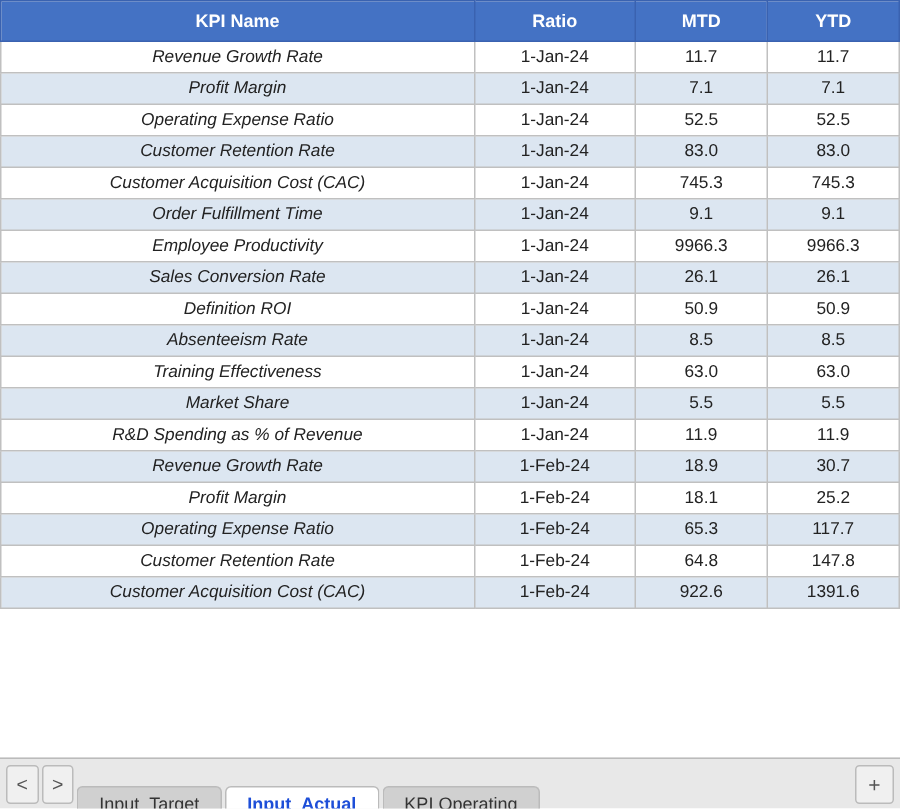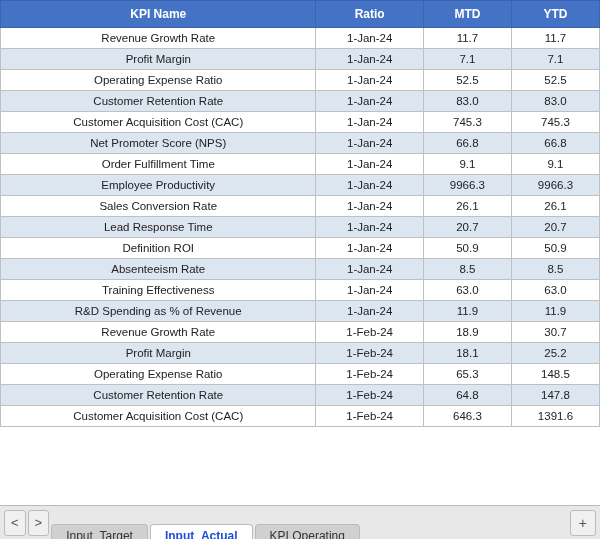--- a/index.html
+++ b/index.html
@@ -45,20 +45,21 @@
     }
     tbody td {
       padding: 4px 8px;
       border: 1px solid #c0c0c0;
       text-align: center;
       font-size: 11.5px;
       color: #222;
     }
     tbody td:first-child {
       text-align: center;
+      font-style: italic;
     }
     .tab-bar {
       display: flex;
       align-items: center;
       background: #e8e8e8;
       border-top: 1px solid #bbb;
       height: 34px;
       padding: 0 4px;
       gap: 2px;
     }
@@ -145,68 +146,62 @@
           <td>83.0</td>
           <td>83.0</td>
         </tr>
         <tr>
           <td>Customer Acquisition Cost (CAC)</td>
           <td>1-Jan-24</td>
           <td>745.3</td>
           <td>745.3</td>
         </tr>
         <tr>
-          <td>Net Promoter Score (NPS)</td>
-          <td>1-Jan-24</td>
-          <td>66.8</td>
-          <td>66.8</td>
-        </tr>
-        <tr>
           <td>Order Fulfillment Time</td>
           <td>1-Jan-24</td>
           <td>9.1</td>
           <td>9.1</td>
         </tr>
         <tr>
           <td>Employee Productivity</td>
           <td>1-Jan-24</td>
           <td>9966.3</td>
           <td>9966.3</td>
         </tr>
         <tr>
           <td>Sales Conversion Rate</td>
           <td>1-Jan-24</td>
           <td>26.1</td>
           <td>26.1</td>
         </tr>
         <tr>
-          <td>Lead Response Time</td>
-          <td>1-Jan-24</td>
-          <td>20.7</td>
-          <td>20.7</td>
-        </tr>
-        <tr>
           <td>Definition ROI</td>
           <td>1-Jan-24</td>
           <td>50.9</td>
           <td>50.9</td>
         </tr>
         <tr>
           <td>Absenteeism Rate</td>
           <td>1-Jan-24</td>
           <td>8.5</td>
           <td>8.5</td>
         </tr>
         <tr>
           <td>Training Effectiveness</td>
           <td>1-Jan-24</td>
           <td>63.0</td>
           <td>63.0</td>
         </tr>
         <tr>
+          <td>Market Share</td>
+          <td>1-Jan-24</td>
+          <td>5.5</td>
+          <td>5.5</td>
+        </tr>
+        <tr>
           <td>R&amp;D Spending as % of Revenue</td>
           <td>1-Jan-24</td>
           <td>11.9</td>
           <td>11.9</td>
         </tr>
         <tr>
           <td>Revenue Growth Rate</td>
           <td>1-Feb-24</td>
           <td>18.9</td>
           <td>30.7</td>
@@ -214,32 +209,32 @@
         <tr>
           <td>Profit Margin</td>
           <td>1-Feb-24</td>
           <td>18.1</td>
           <td>25.2</td>
         </tr>
         <tr>
           <td>Operating Expense Ratio</td>
           <td>1-Feb-24</td>
           <td>65.3</td>
-          <td>148.5</td>
+          <td>117.7</td>
         </tr>
         <tr>
           <td>Customer Retention Rate</td>
           <td>1-Feb-24</td>
           <td>64.8</td>
           <td>147.8</td>
         </tr>
         <tr>
           <td>Customer Acquisition Cost (CAC)</td>
           <td>1-Feb-24</td>
-          <td>646.3</td>
+          <td>922.6</td>
           <td>1391.6</td>
         </tr>
       </tbody>
   </table>
 </div>
 
 <div class="tab-bar">
   <button class="tab-nav-btn">&lt;</button>
   <button class="tab-nav-btn">&gt;</button>
   <div class="tab">

